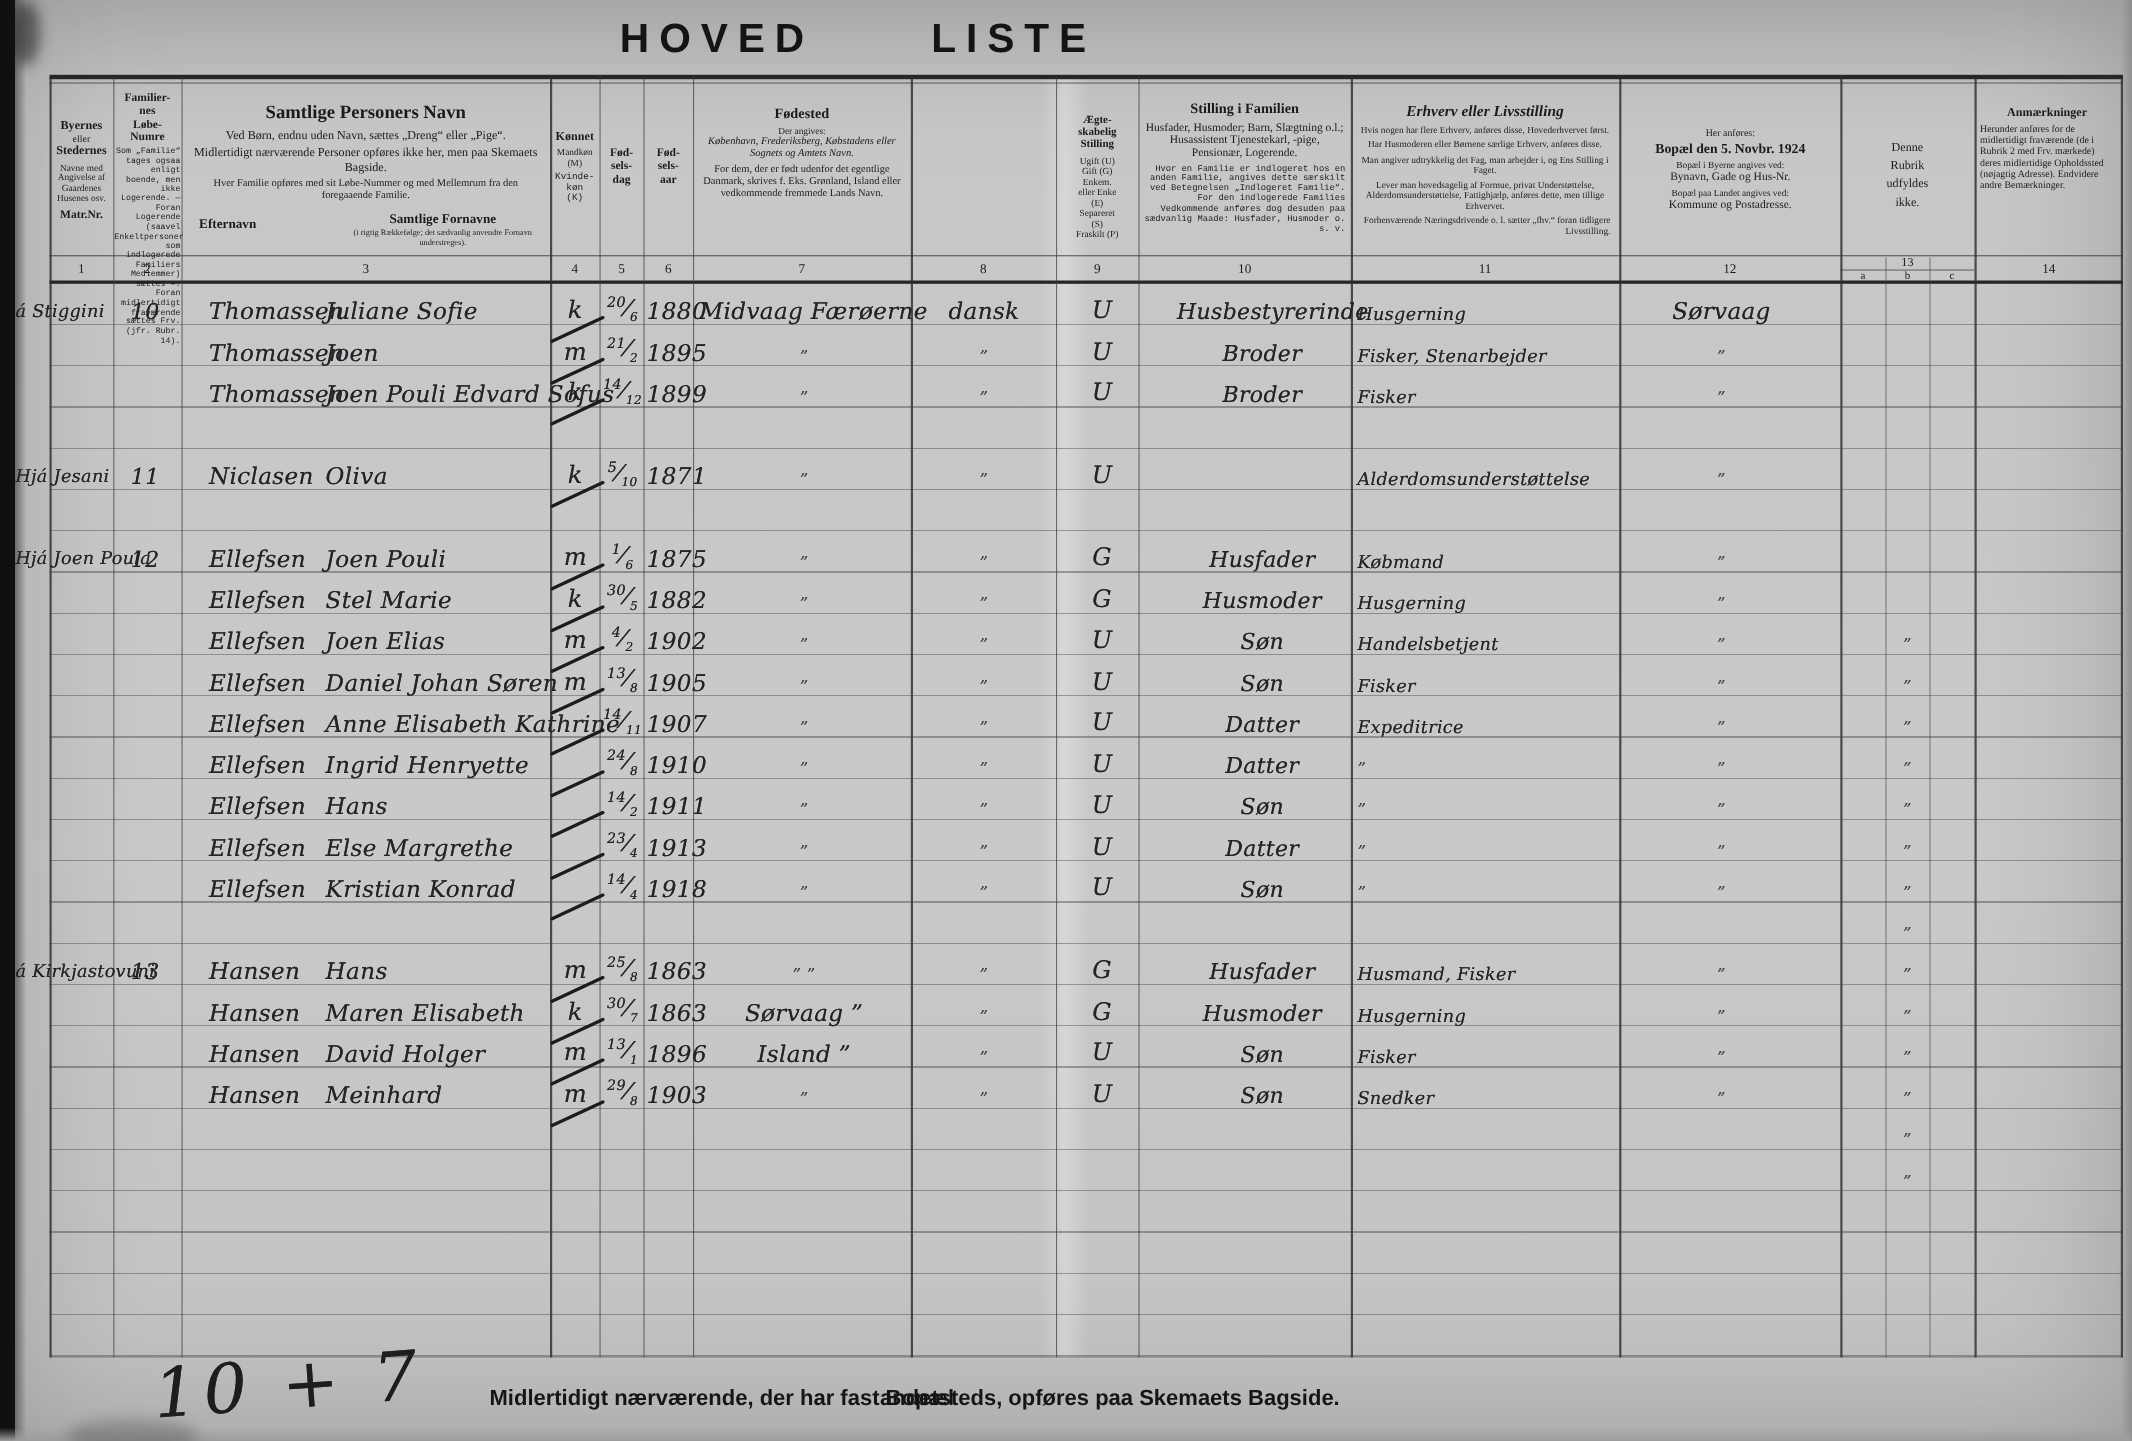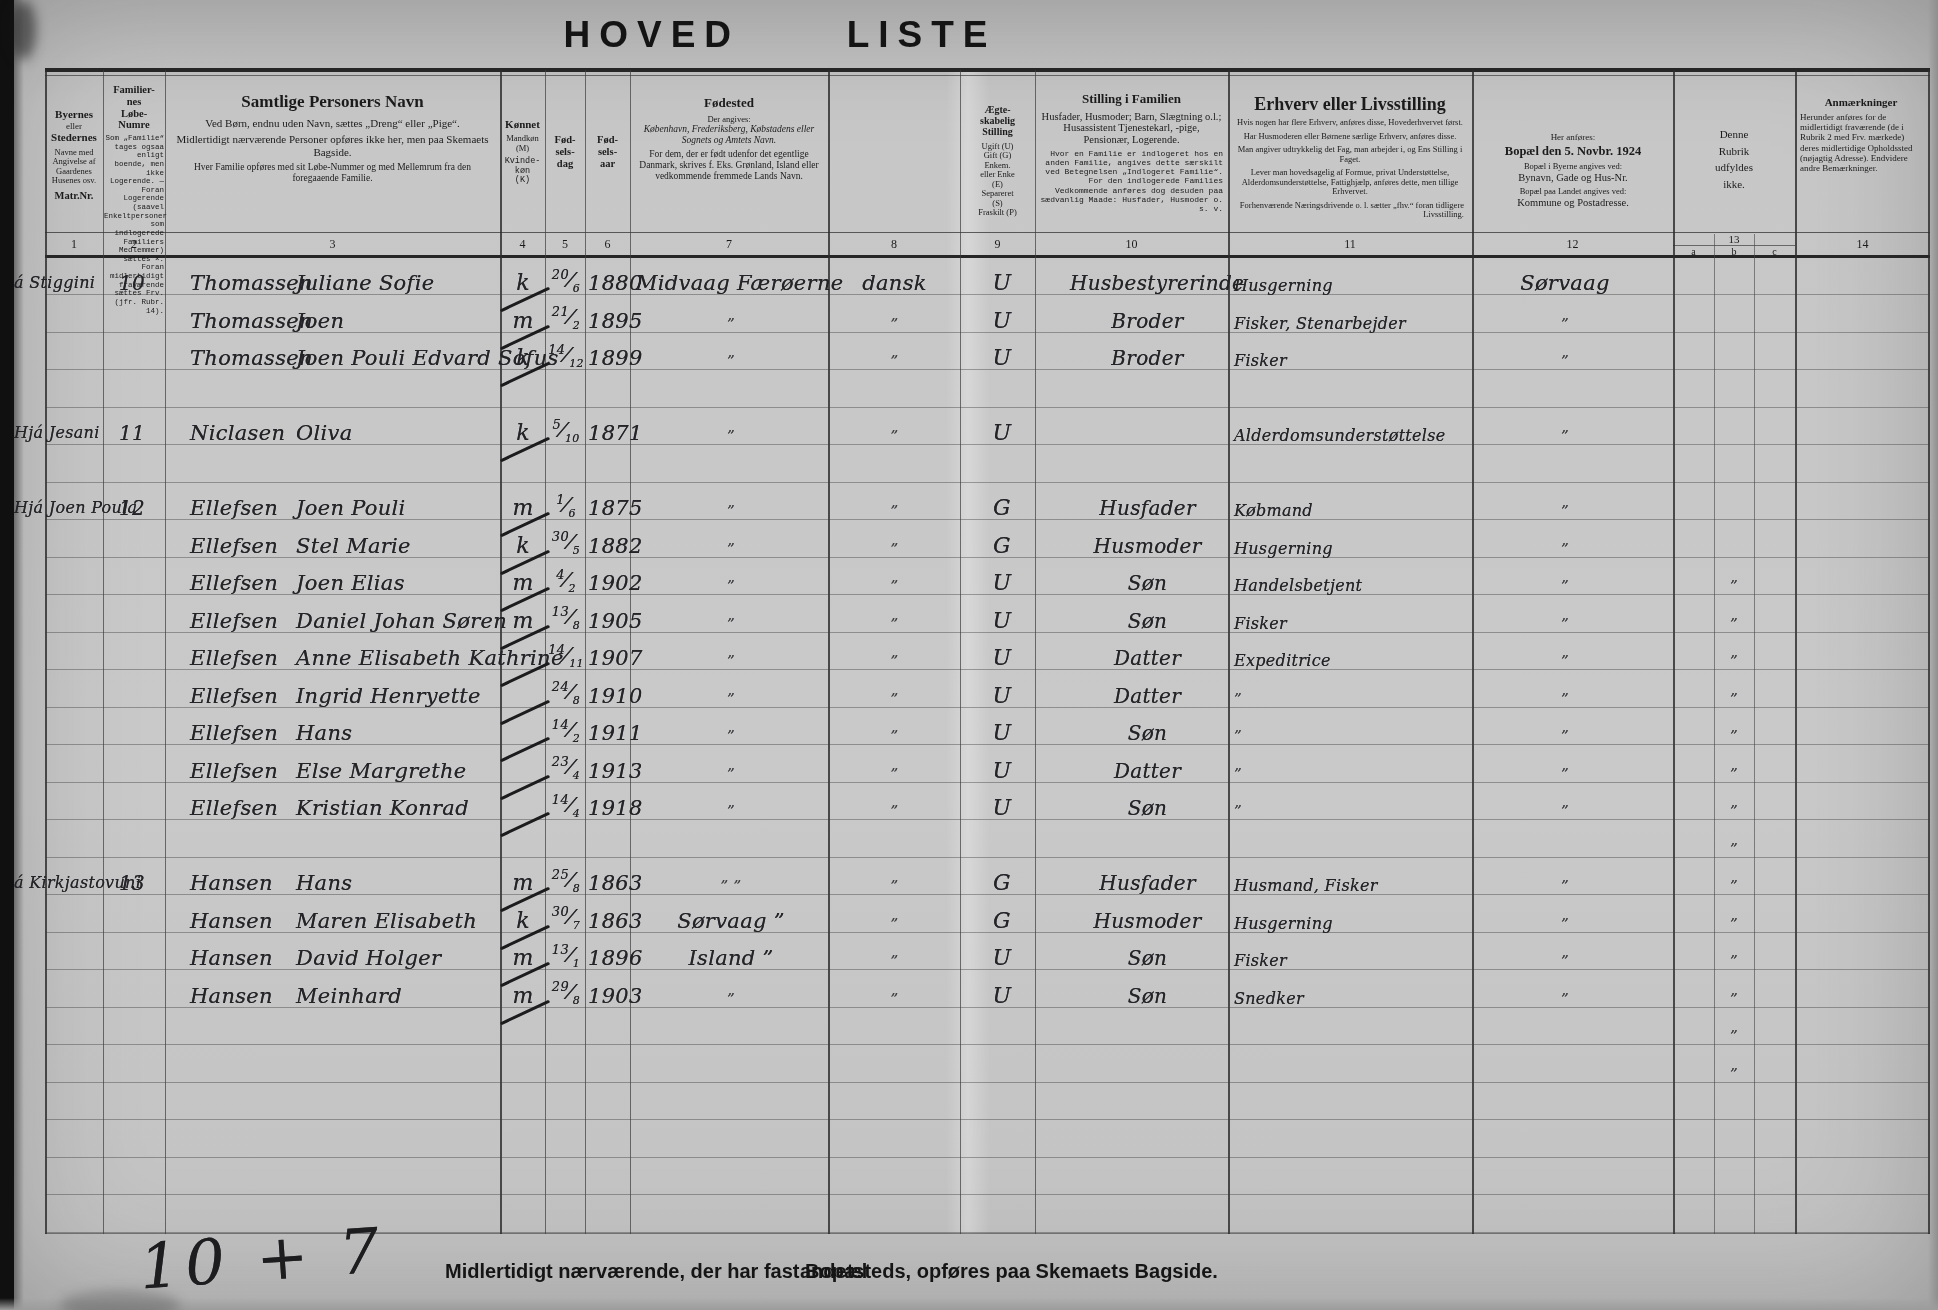--- a/index.html
+++ b/index.html
@@ -130,20 +130,25 @@
 Løbe-
 Numre</div>
     <div class="hd-tiny">Som „Familie“ tages ogsaa enligt boende, men ikke Logerende. — Foran Logerende (saavel Enkeltpersoner som indlogerede Familiers Medlemmer) sættes ×. Foran midlertidigt fraværende sættes Frv. (jfr. Rubr. 14).</div>
   </div>
 
   <div class="hcell" style="left:175px;width:315px;top:92px;">
     <div class="hd-title big">Samtlige Personers Navn</div>
     <div class="hd-p" style="font-size:11px;margin-top:6px;">Ved Børn, endnu uden Navn, sættes „Dreng“ eller „Pige“.</div>
     <div class="hd-p" style="font-size:11px;">Midlertidigt nærværende Personer opføres ikke her, men paa Skemaets Bagside.</div>
     <div class="hd-p" style="font-size:9.5px;">Hver Familie opføres med sit Løbe-Nummer og med Mellemrum fra den foregaaende Familie.</div>
+    <div style="position:relative;margin-top:10px;height:36px;">
+      <span style="position:absolute;left:6px;top:4px;font-weight:bold;font-size:12px;">Efternavn</span>
+      <span style="position:absolute;left:140px;top:0;width:175px;font-weight:bold;font-size:12px;">Samtlige Fornavne</span>
+      <span style="position:absolute;left:140px;top:15px;width:175px;font-size:7.5px;line-height:1.15;">(i rigtig Rækkefølge; det sædvanlig anvendte Fornavn understreges).</span>
+    </div>
   </div>
 
   <div class="hcell" style="left:500px;width:45px;top:118px;">
     <div class="hd-title" style="font-size:11px;">Kønnet</div>
     <div class="hd-p pre" style="font-size:8.5px;">Mandkøn
 (M)</div>
     <div class="hd-p pre" style="font-size:8.5px;font-family:Liberation Mono, monospace;">Kvinde-
 køn
 (K)</div>
   </div>
@@ -181,29 +186,29 @@
 Fraskilt (P)</div>
   </div>
 
   <div class="hcell" style="left:1040px;width:183px;top:92px;">
     <div class="hd-title">Stilling i Familien</div>
     <div class="hd-p" style="font-size:10.5px;">Husfader, Husmoder; Barn, Slægtning o.l.; Husassistent Tjenestekarl, -pige, Pensionær, Logerende.</div>
     <div class="hd-tiny" style="font-size:8px;">Hvor en Familie er indlogeret hos en anden Familie, angives dette særskilt ved Betegnelsen „Indlogeret Familie“. For den indlogerede Families Vedkommende anføres dog desuden paa sædvanlig Maade: Husfader, Husmoder o. s. v.</div>
   </div>
 
   <div class="hcell" style="left:1236px;width:228px;top:94px;">
-    <div class="hd-title" style="font-size:18px;">Erhverv eller Livsstilling</div>
+    <div class="hd-title" style="font-size:14px;font-style:italic;">Erhverv eller Livsstilling</div>
     <div class="hd-p" style="font-size:8.5px;">Hvis nogen har flere Erhverv, anføres disse, Hovederhvervet først.</div>
     <div class="hd-p" style="font-size:8.5px;">Har Husmoderen eller Børnene særlige Erhverv, anføres disse.</div>
     <div class="hd-p" style="font-size:8.5px;">Man angiver udtrykkelig det Fag, man arbejder i, og Ens Stilling i Faget.</div>
     <div class="hd-p" style="font-size:8.5px;">Lever man hovedsagelig af Formue, privat Understøttelse, Alderdomsunderstøttelse, Fattighjælp, anføres dette, men tillige Erhvervet.</div>
     <div class="hd-p" style="font-size:8.5px;text-align:right;">Forhenværende Næringsdrivende o. l. sætter „fhv.“ foran tidligere Livsstilling.</div>
   </div>
 
-  <div class="hcell" style="left:1478px;width:190px;top:128px;">
+  <div class="hcell" style="left:1478px;width:190px;top:112px;">
     <div class="hd-p" style="font-size:9px;">Her anføres:</div>
     <div class="hd-title" style="font-size:12.5px;margin-top:2px;">Bopæl den 5. Novbr. 1924</div>
     <div class="hd-p" style="font-size:8.5px;">Bopæl i Byerne angives ved:</div>
     <div class="hd-p" style="font-size:10.5px;margin-top:0;">Bynavn, Gade og Hus-Nr.</div>
     <div class="hd-p" style="font-size:8.5px;">Bopæl paa Landet angives ved:</div>
     <div class="hd-p" style="font-size:10.5px;margin-top:0;">Kommune og Postadresse.</div>
   </div>
 
   <div class="hcell" style="left:1675px;width:118px;top:122px;">
     <div class="hd-p pre" style="font-size:11px;line-height:1.5;">Denne

